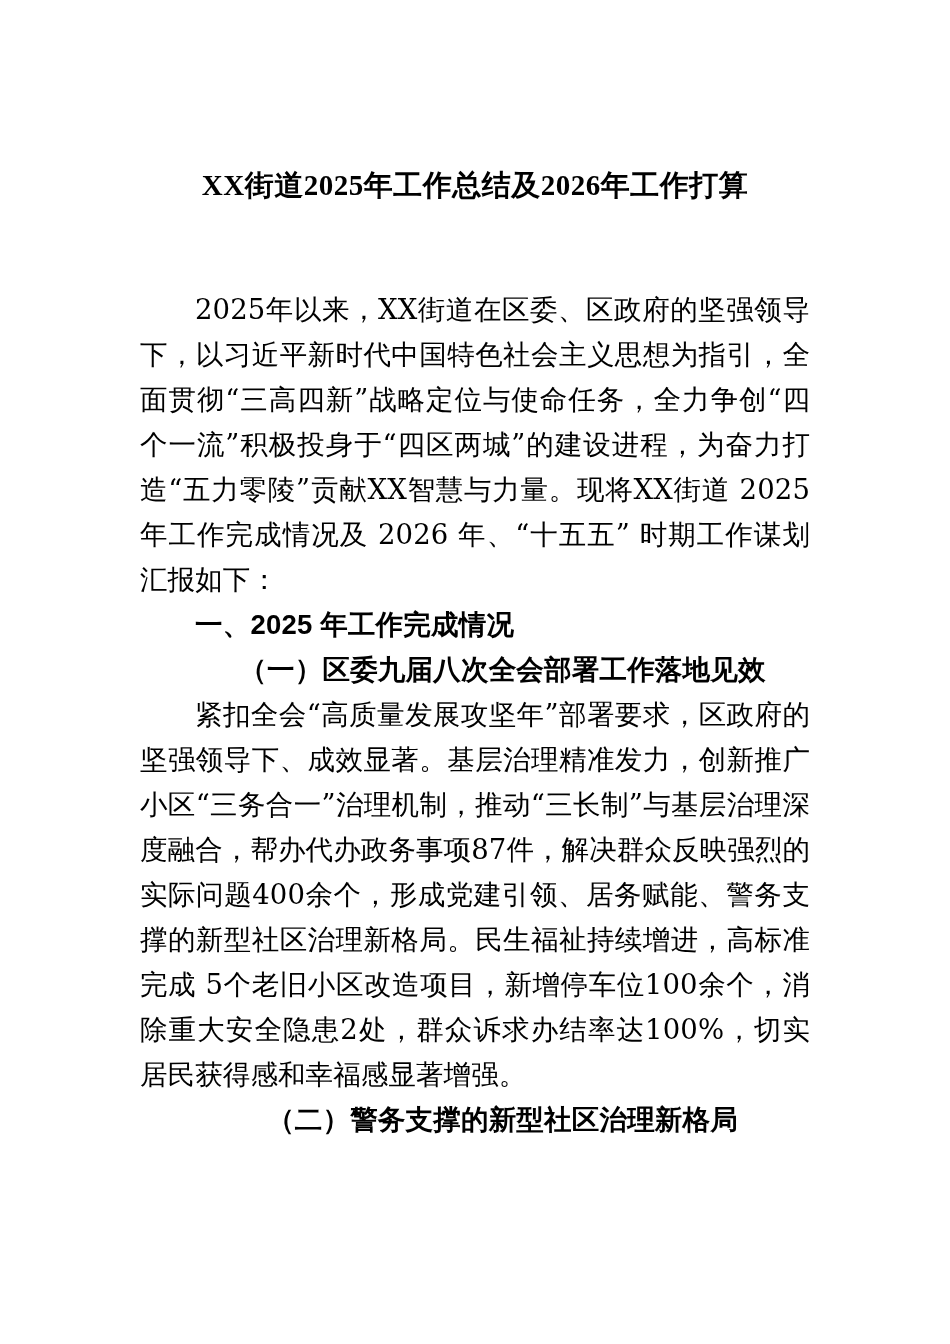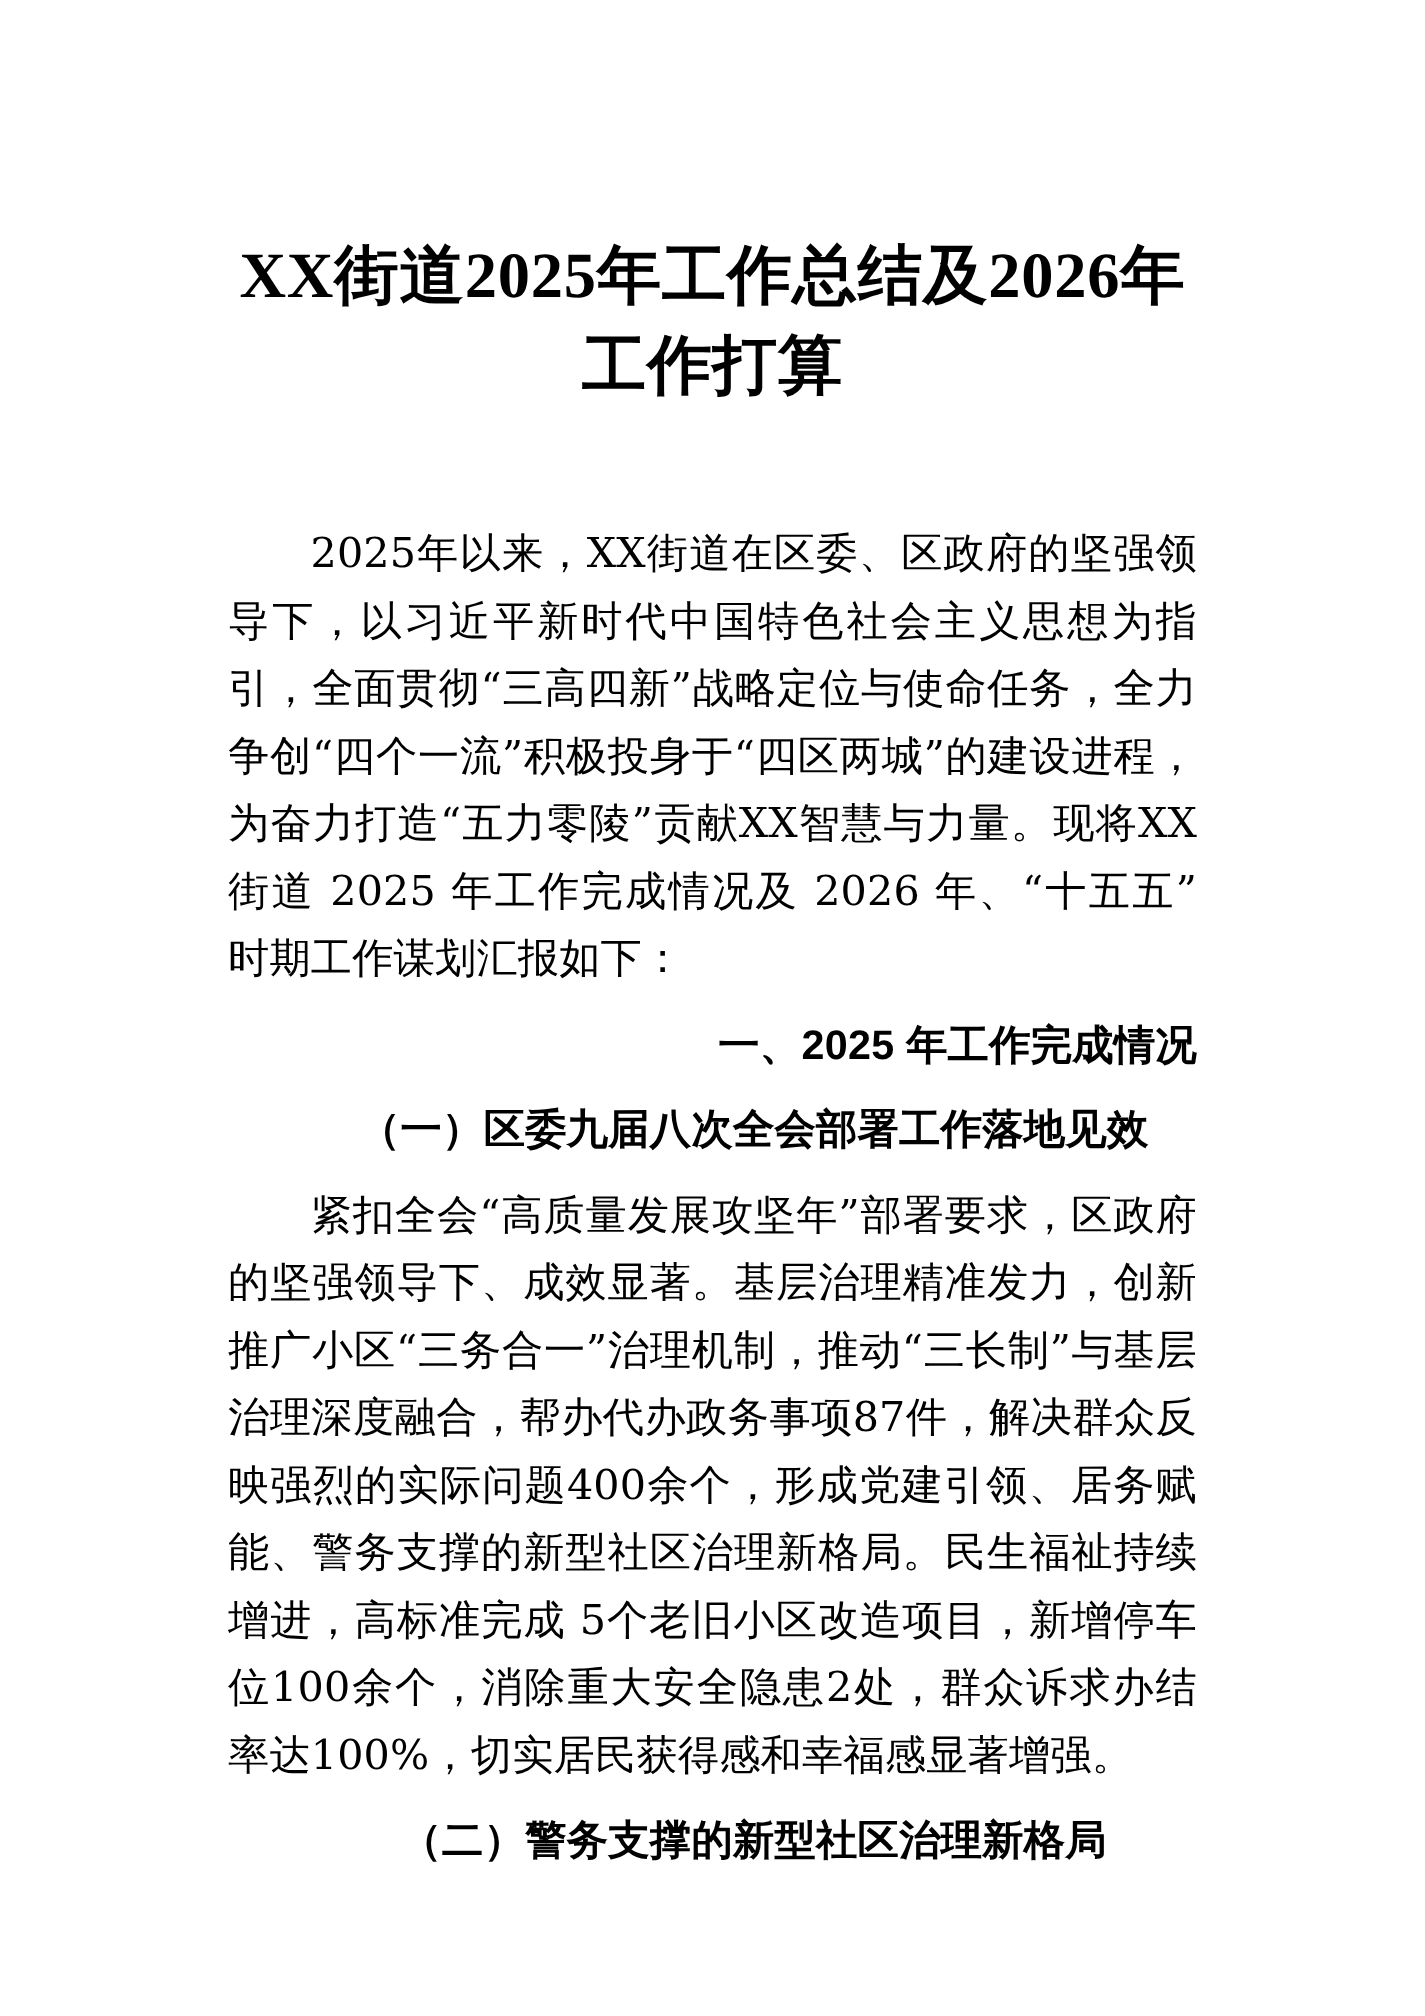--- a/index.html
+++ b/index.html
@@ -24,55 +24,55 @@
     position: absolute;
     left: 140px;
     top: 0;
     width: 670px;
   }
 
   
   .doc-title {
     font-family: "Liberation Serif", "DejaVu Serif", serif;
     font-weight: 700;
-    font-size: 43px;
+    font-size: 29px;
     line-height: 60px;
     text-align: center;
     letter-spacing: 0.5px;
     margin: 0;
     padding-top: 155px;
     word-break: break-all;
   }
 
   
   .para {
     font-family: "DejaVu Serif", "Liberation Serif", serif;
     font-size: 27.5px;
     line-height: 45px;
     text-align: justify;
     text-align-last: left;
     text-justify: inter-ideograph;
-    margin: 12px;
+    margin: 0;
     text-indent: 2em;
     word-break: break-all;
     letter-spacing: 0.1px;
   }
   .para.first {
     margin-top: 72px;
   }
 
   
   .h1-heading {
     font-family: "Liberation Sans", "DejaVu Sans", sans-serif;
     font-weight: 700;
     font-size: 27.5px;
     line-height: 45px;
-    margin: 12px;
+    margin: 0;
     text-indent: 2em;
-    text-align: right;
+    text-align: left;
     letter-spacing: 0.2px;
     word-break: break-all;
   }
 
   
   .h2-heading {
     font-family: "DejaVu Serif", "Liberation Serif", serif;
     font-weight: 700;
     font-size: 27.5px;
     line-height: 45px;

